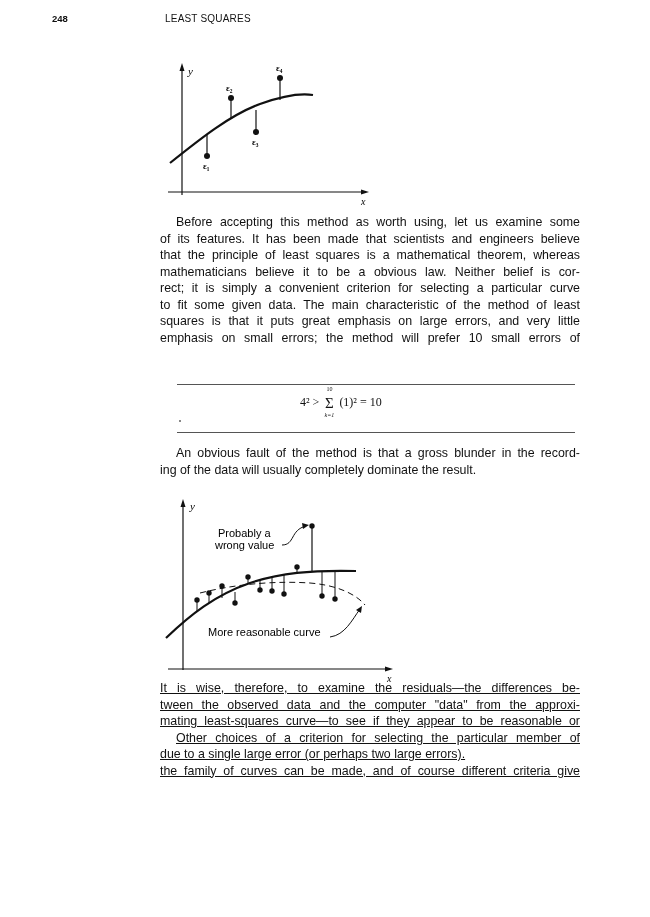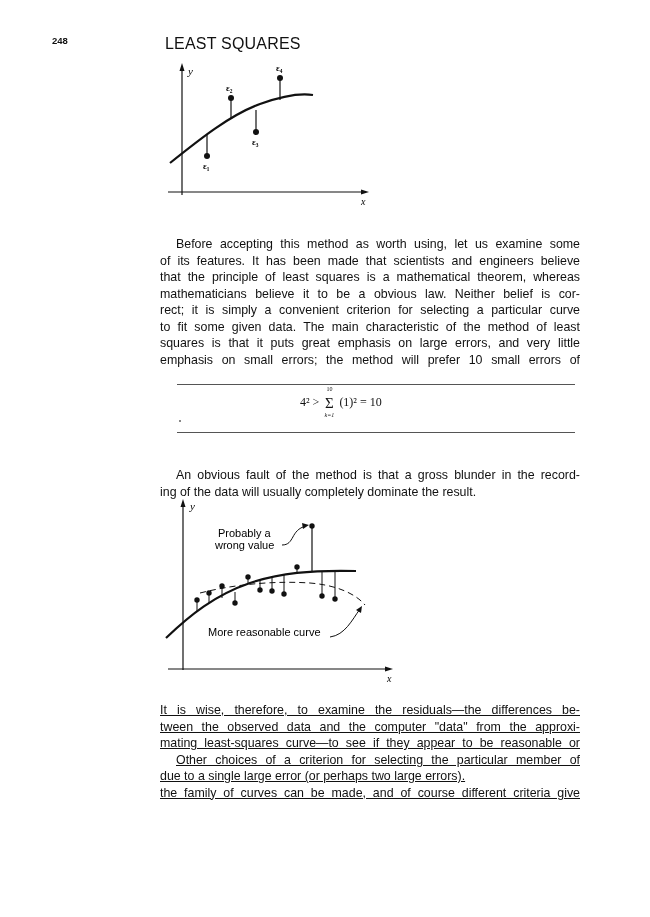--- a/index.html
+++ b/index.html
@@ -1,20 +1,20 @@
 <!DOCTYPE html>
 <html><head>
   <meta charset="utf-8">
   <style>
     html, body { margin: 0; padding: 0; background: #ffffff; }
     body { width: 650px; height: 917px; position: relative; overflow: hidden; color: #111; }
-    .sans { font-family: "Liberation Sans", sans-serif; margin-top: 22px; }
+    .sans { font-family: "Liberation Sans", sans-serif; }
     .serif { font-family: "Liberation Serif", serif; }
     .header-num { position: absolute; left: 52px; top: 13px; font-size: 9.5px; font-weight: bold; }
-    .header-title { position: absolute; left: 165px; top: 13px; font-size: 16px; letter-spacing: 0.2px; text-align: right; }
+    .header-title { position: absolute; left: 165px; top: 13px; font-size: 10px; letter-spacing: 0.2px; text-align: right; }
     .fig { position: absolute; }
     .fig1 { left: 160px; top: 55px; width: 230px; height: 160px; }
     .fig2 { left: 160px; top: 495px; width: 250px; height: 192px; }
     svg text { font-family: "Liberation Serif", serif; }
     .para { position: absolute; left: 160px; width: 420px; font-size: 12.4px; line-height: 16.5px; text-align: justify; }
     .para .line { display: block; white-space: nowrap; text-align-last: justify; }
     .para .line.last { text-align-last: left; }
     .p1 { top: 214px; }
     .p2 { top: 445px; }
     .p3 { top: 680px; text-decoration: underline; }

